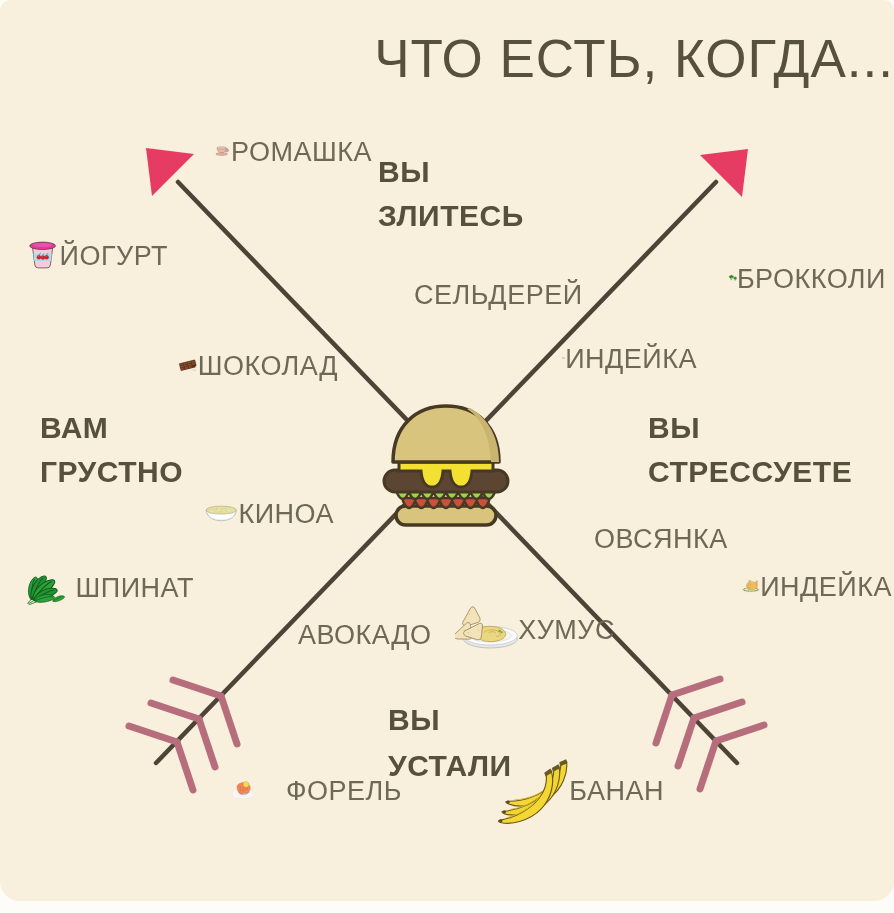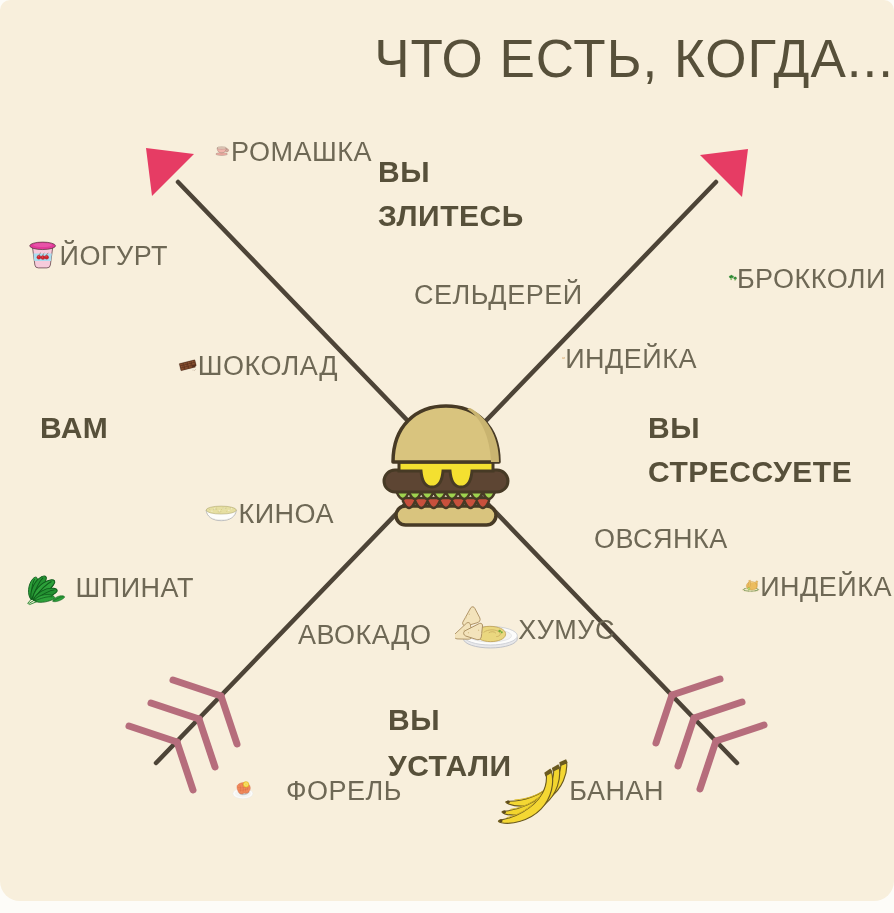--- a/index.html
+++ b/index.html
@@ -49,20 +49,21 @@
       </g>
     </g>
   </svg>
 
   <div class="quad" style="left:378px;top:150px;width:148px;">
     <span>ВЫ</span>
     <span>ЗЛИТЕСЬ</span>
   </div>
   <div class="quad" style="left:40px;top:406px;width:188px;">
     <span>ВАМ</span>
+    <span>ГРУСТНО</span>
   </div>
   <div class="quad" style="left:648px;top:406px;width:212px;">
     <span>ВЫ</span>
     <span>СТРЕССУЕТЕ</span>
   </div>
   <div class="quad" style="left:388px;top:697px;width:150px;line-height:46px;">
     <span>ВЫ</span>
     <span>УСТАЛИ</span>
   </div>
 

